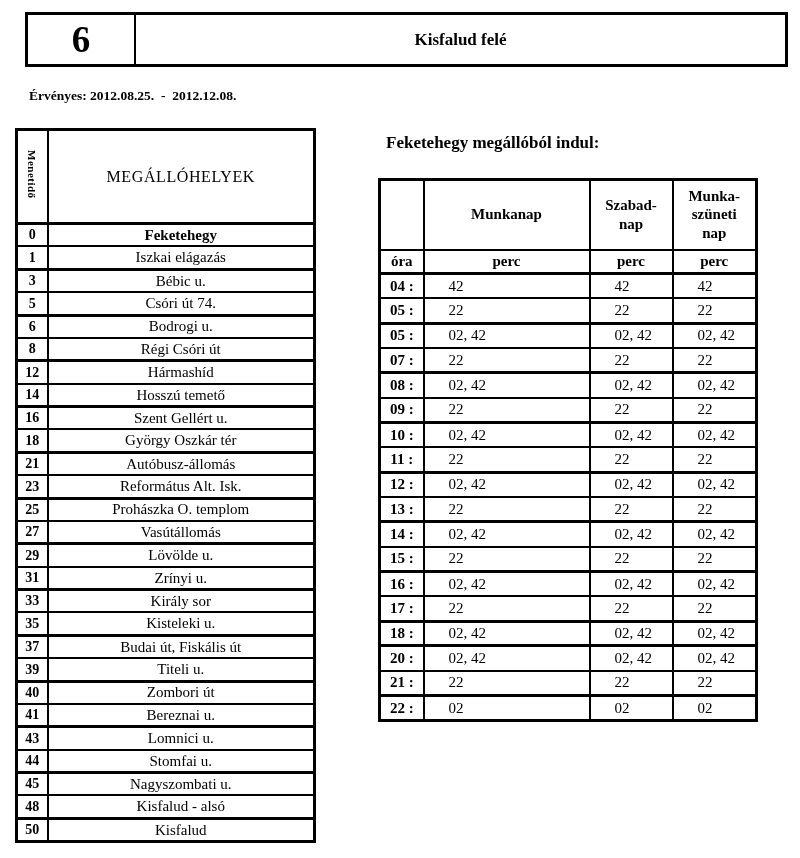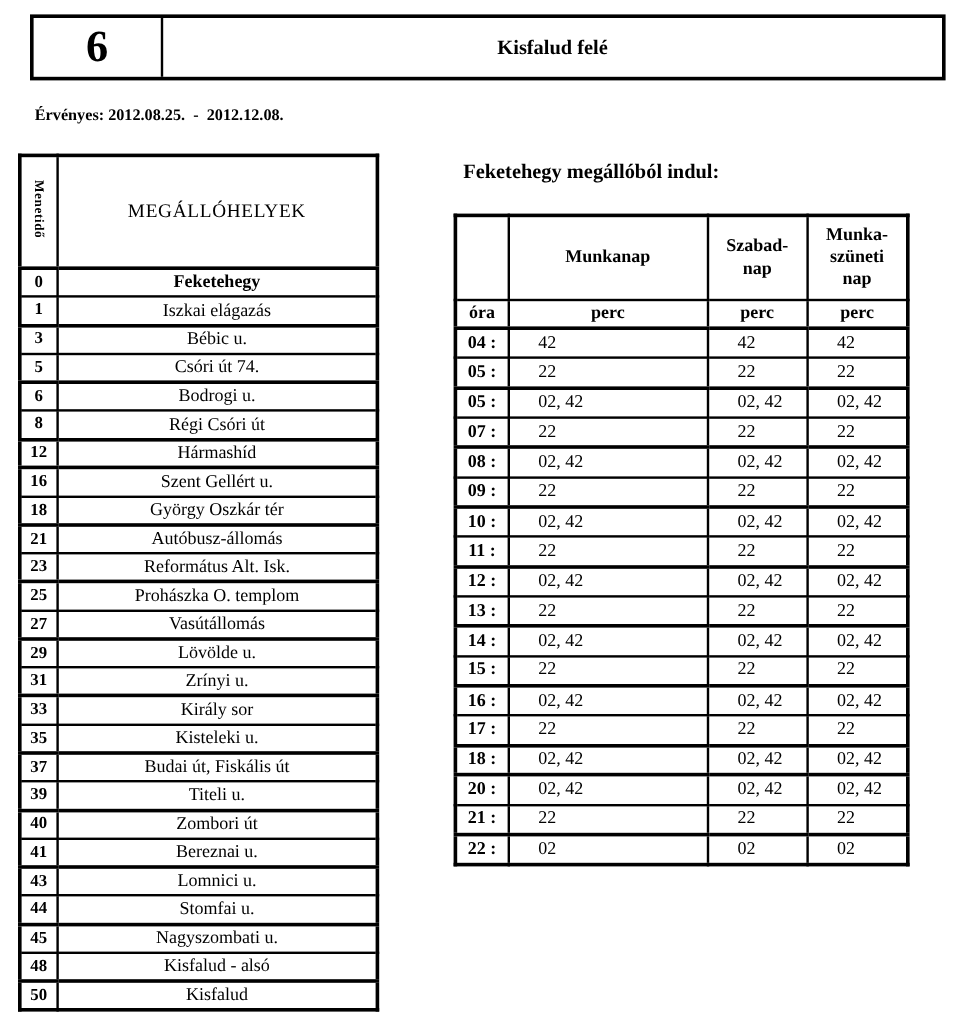--- a/index.html
+++ b/index.html
@@ -138,20 +138,24 @@
         <td class="time">6</td>
         <td class="stop">Bodrogi u.</td>
       </tr>
       <tr>
         <td class="time">8</td>
         <td class="stop">Régi Csóri út</td>
       </tr>
       <tr class="grp">
         <td class="time">12</td>
         <td class="stop">Hármashíd</td>
+      </tr>
+      <tr>
+        <td class="time">14</td>
+        <td class="stop">Hosszú temető</td>
       </tr>
       <tr class="grp">
         <td class="time">16</td>
         <td class="stop">Szent Gellért u.</td>
       </tr>
       <tr>
         <td class="time">18</td>
         <td class="stop">György Oszkár tér</td>
       </tr>
       <tr class="grp">

